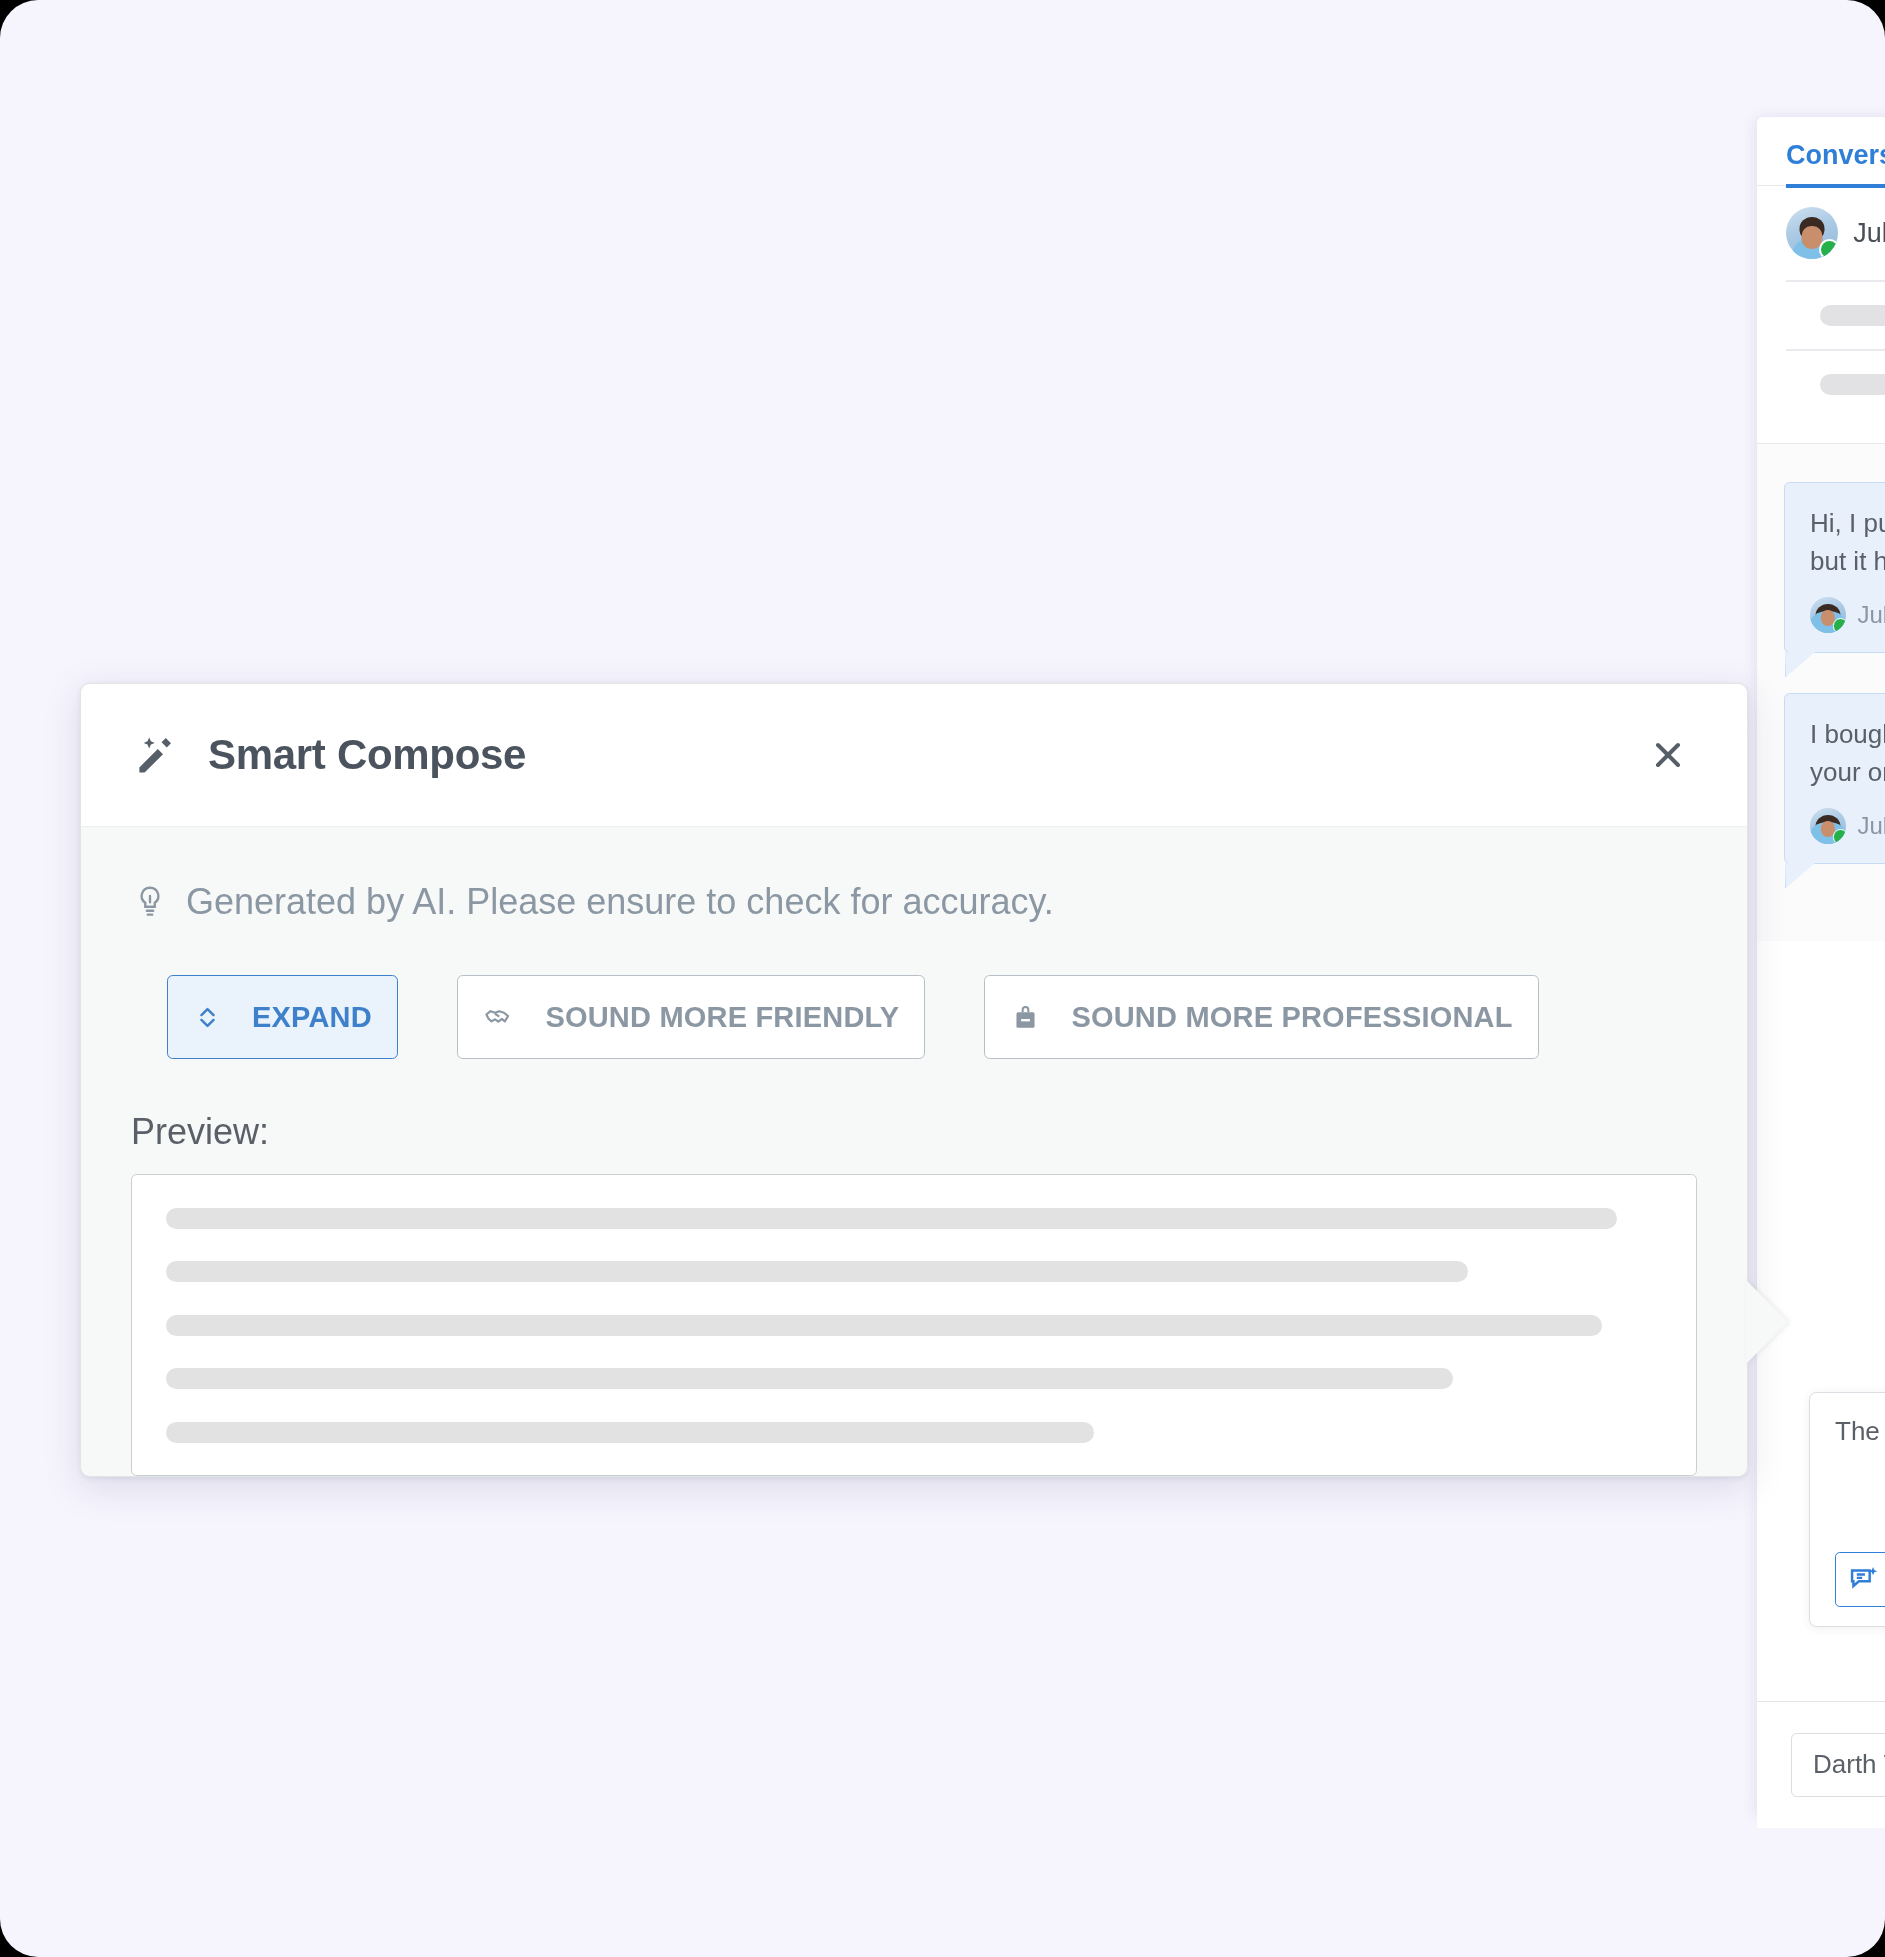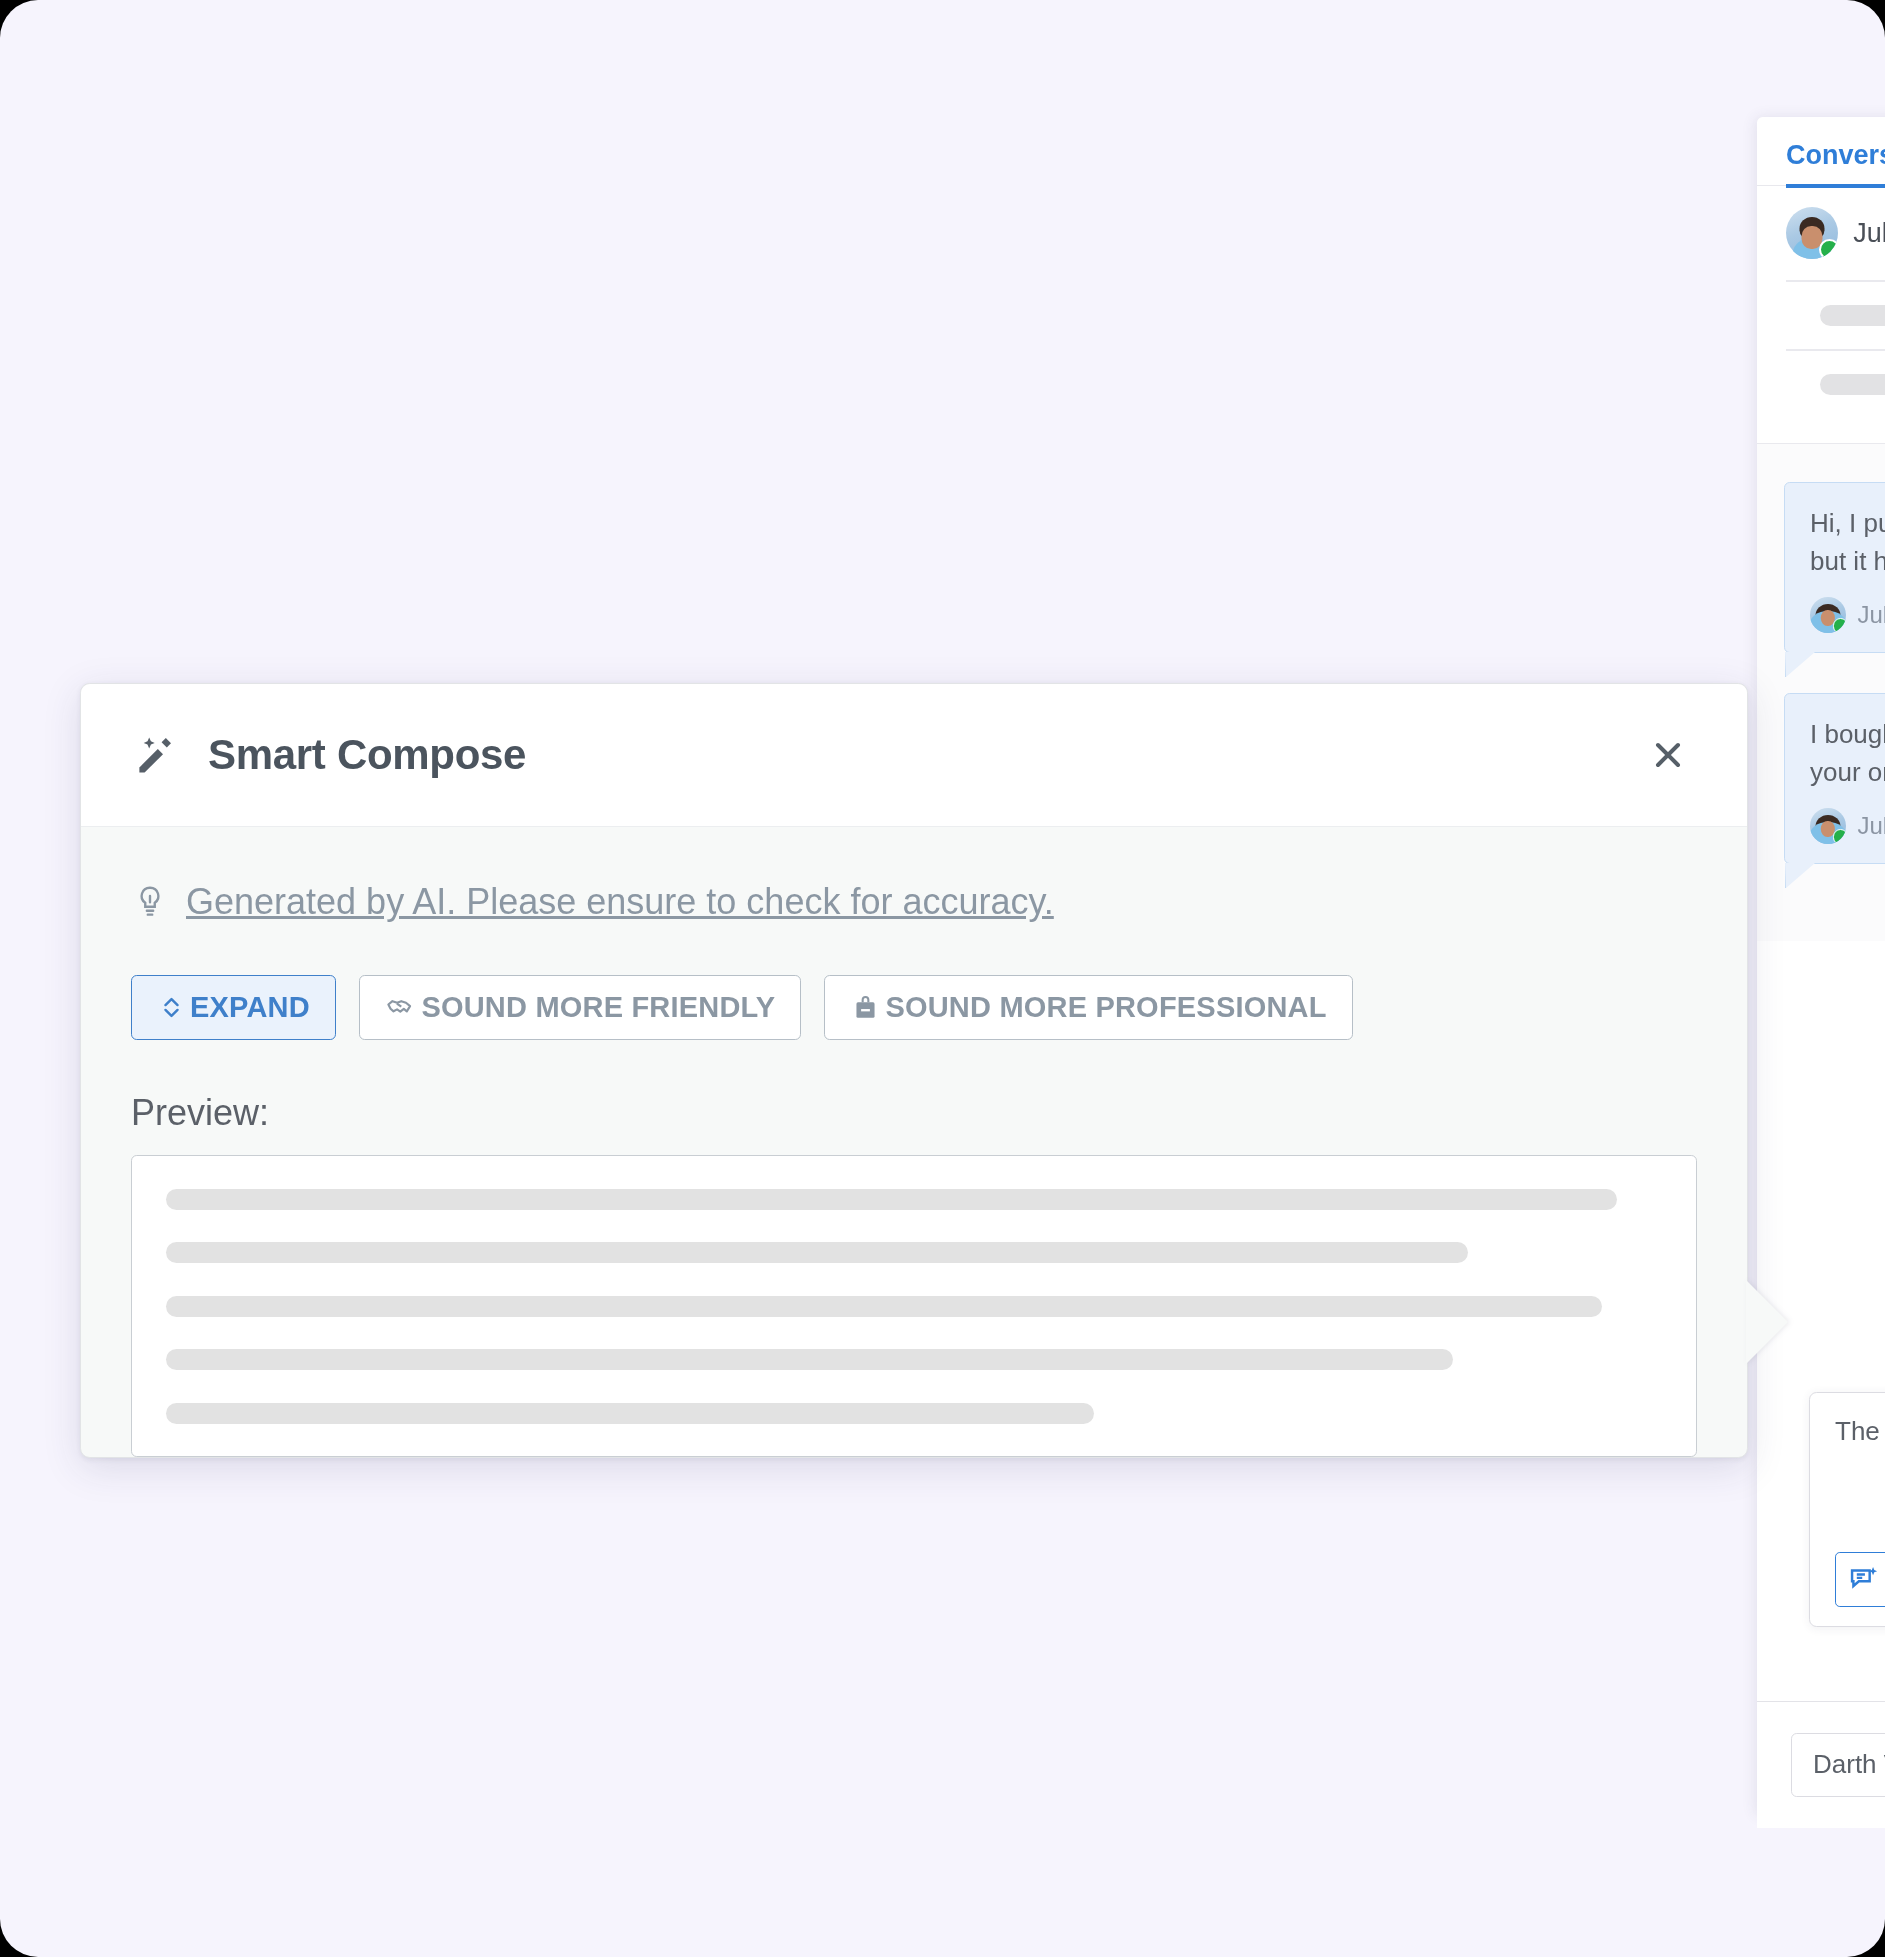--- a/index.html
+++ b/index.html
@@ -268,40 +268,40 @@
 
   .ai-notice {
     display: flex;
     align-items: center;
     gap: 17px;
     margin-bottom: 52px;
   }
   .ai-notice-text {
     font-size: 36px;
     color: #8b97a3;
-    text-decoration: underline;
   }
 
   .chips { display: flex; flex-wrap: wrap; gap: 23px; }
   .chip {
     display: flex;
     align-items: center;
-    gap: 4px;
-    height: 65px;
+    gap: 30px;
+    height: 84px;
     padding: 0 25px;
     border: 1.9px solid #b6bfc7;
     border-radius: 5.7px;
     background: #fff;
     font-size: 29px;
     font-weight: 600;
     letter-spacing: 0.2px;
     color: #8b97a3;
     cursor: pointer;
     white-space: nowrap;
     font-family: "Liberation Sans", sans-serif;
+    margin-left: 36px;
   }
   .chip.active {
     border-color: #3f80ca;
     background: #eaf2fc;
     color: #3f80ca;
   }
   .chip-row2 { margin-top: 23px; }
 
   .preview-label {
     font-size: 36px;

